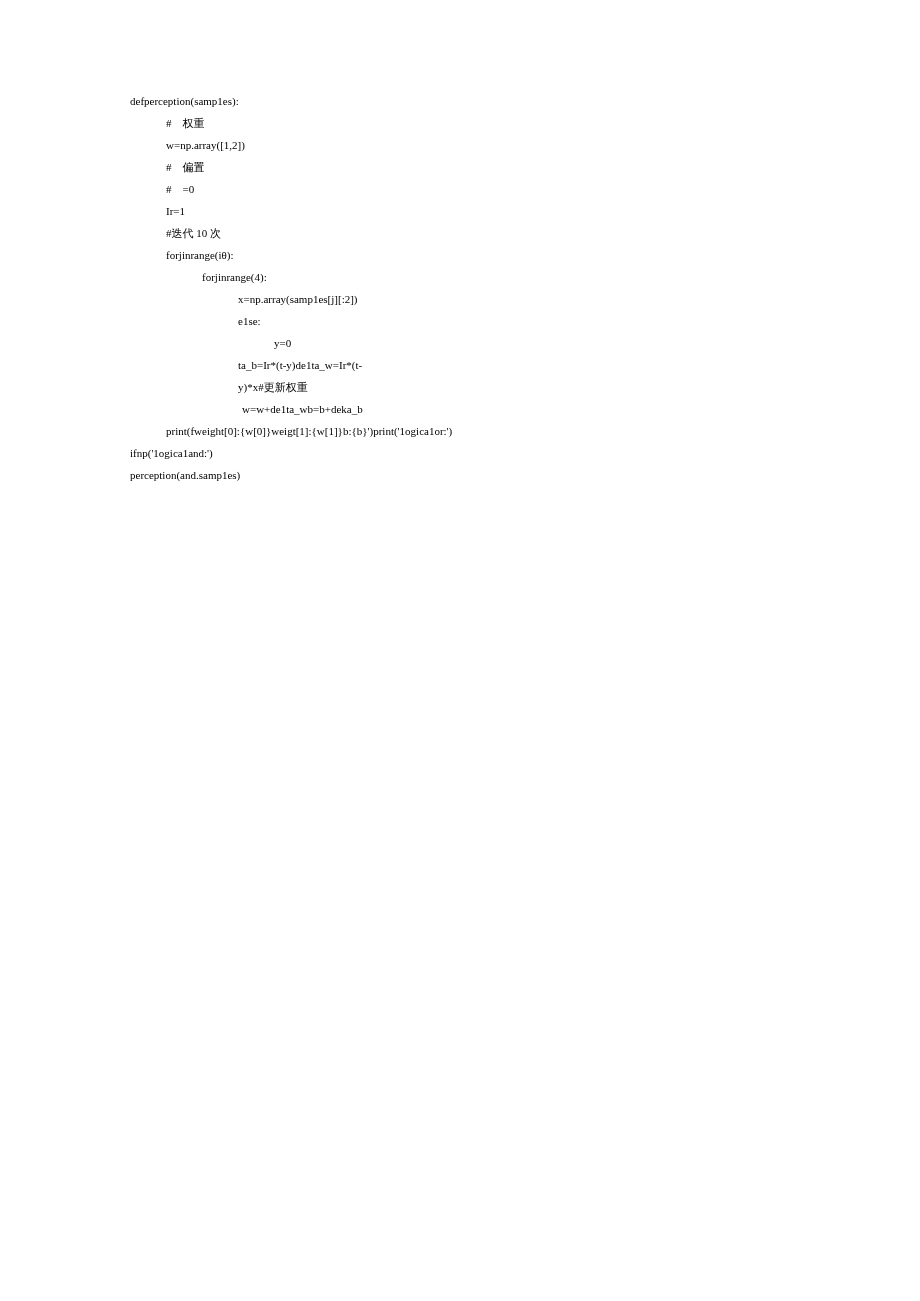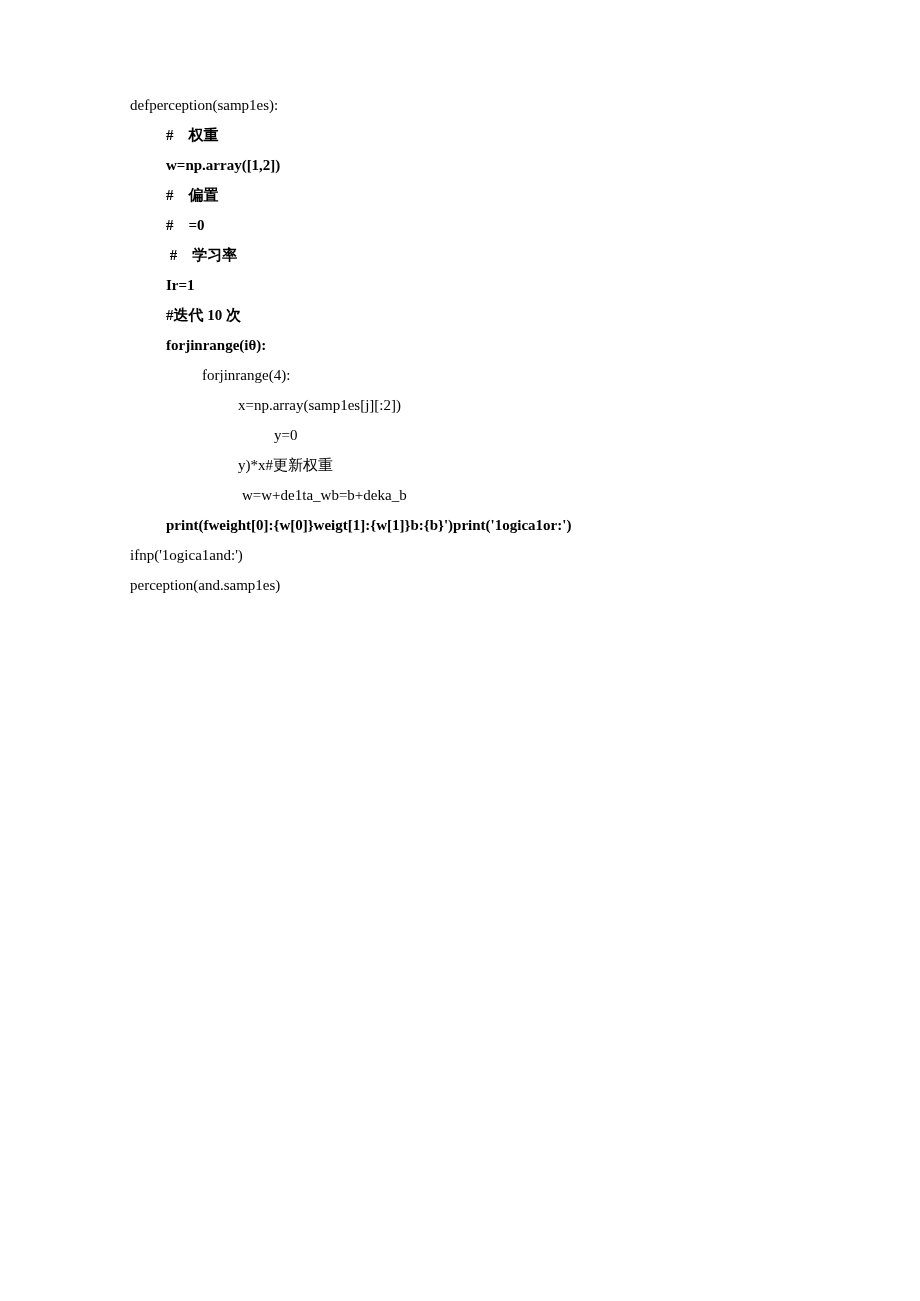--- a/index.html
+++ b/index.html
@@ -7,50 +7,51 @@
     padding: 0;
     background: #ffffff;
     width: 920px;
   }
   .page {
     width: 920px;
     min-height: 1301px;
     padding: 90px 130px 0 130px;
     box-sizing: border-box;
     font-family: "SimSun", "Songti SC", "Times New Roman", serif;
-    font-size: 15px;
+    font-size: 11px;
     color: #000000;
     line-height: 2.0;
   }
   .line {
     white-space: pre;
   }
   .i0 { padding-left: 0px; }
-  .i1 { padding-left: 36px; font-weight: bold; }
+  .i1 { padding-left: 36px; }
   .i2 { padding-left: 72px; }
   .i3 { padding-left: 108px; }
   .i3b { padding-left: 112px; }
   .i4 { padding-left: 144px; }
 </style>
 </head>
 <body>
 
 <div class="page">
   <div class="code-block">
     <div class="line i0">defperception(samp1es):</div>
     <div class="line i1">#    权重</div>
     <div class="line i1">w=np.array([1,2])</div>
     <div class="line i1">#    偏置</div>
     <div class="line i1">#    =0</div>
-    <div class="line i1"> #    学习率</div>
     <div class="line i1">Ir=1</div>
     <div class="line i1">#迭代 10 次</div>
     <div class="line i1">forjinrange(iθ):</div>
     <div class="line i2">forjinrange(4):</div>
     <div class="line i3">x=np.array(samp1es[j][:2])</div>
+    <div class="line i3">e1se:</div>
     <div class="line i4">y=0</div>
+    <div class="line i3">ta_b=Ir*(t-y)de1ta_w=Ir*(t-</div>
     <div class="line i3">y)*x#更新权重</div>
     <div class="line i3b">w=w+de1ta_wb=b+deka_b</div>
     <div class="line i1">print(fweight[0]:{w[0]}weigt[1]:{w[1]}b:{b}')print('1ogica1or:')</div>
     <div class="line i0">ifnp('1ogica1and:')</div>
     <div class="line i0">perception(and.samp1es)</div>
   </div>
 </div>
 
 </body></html>

